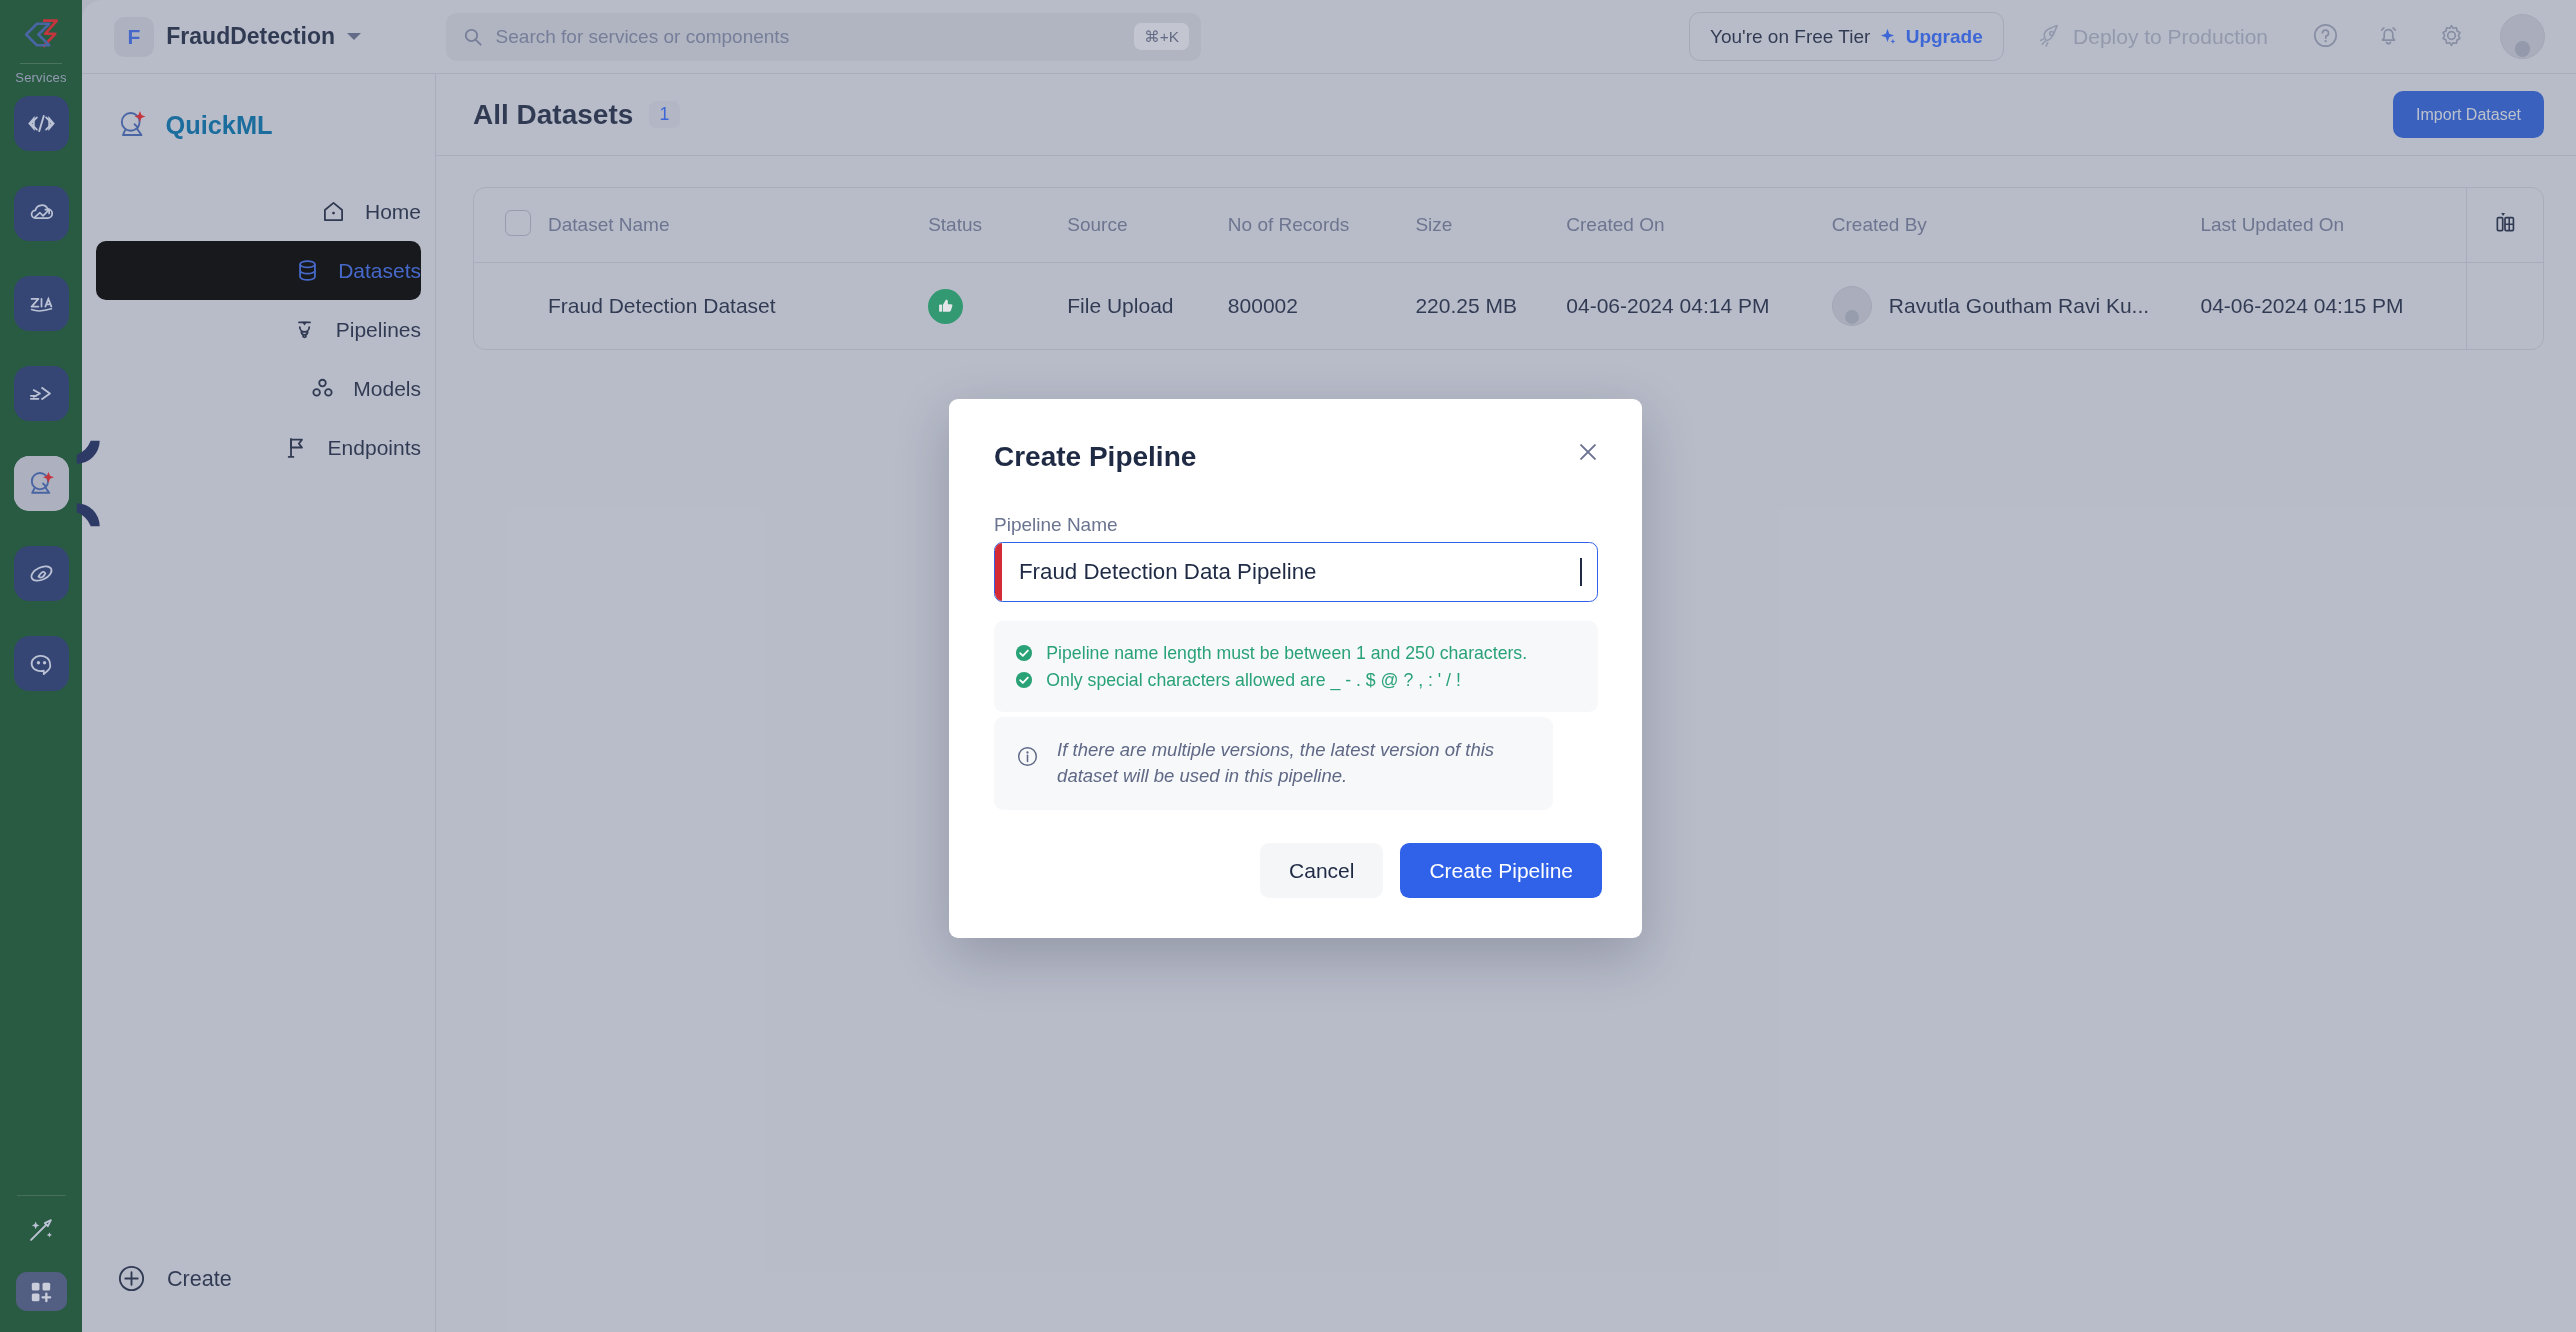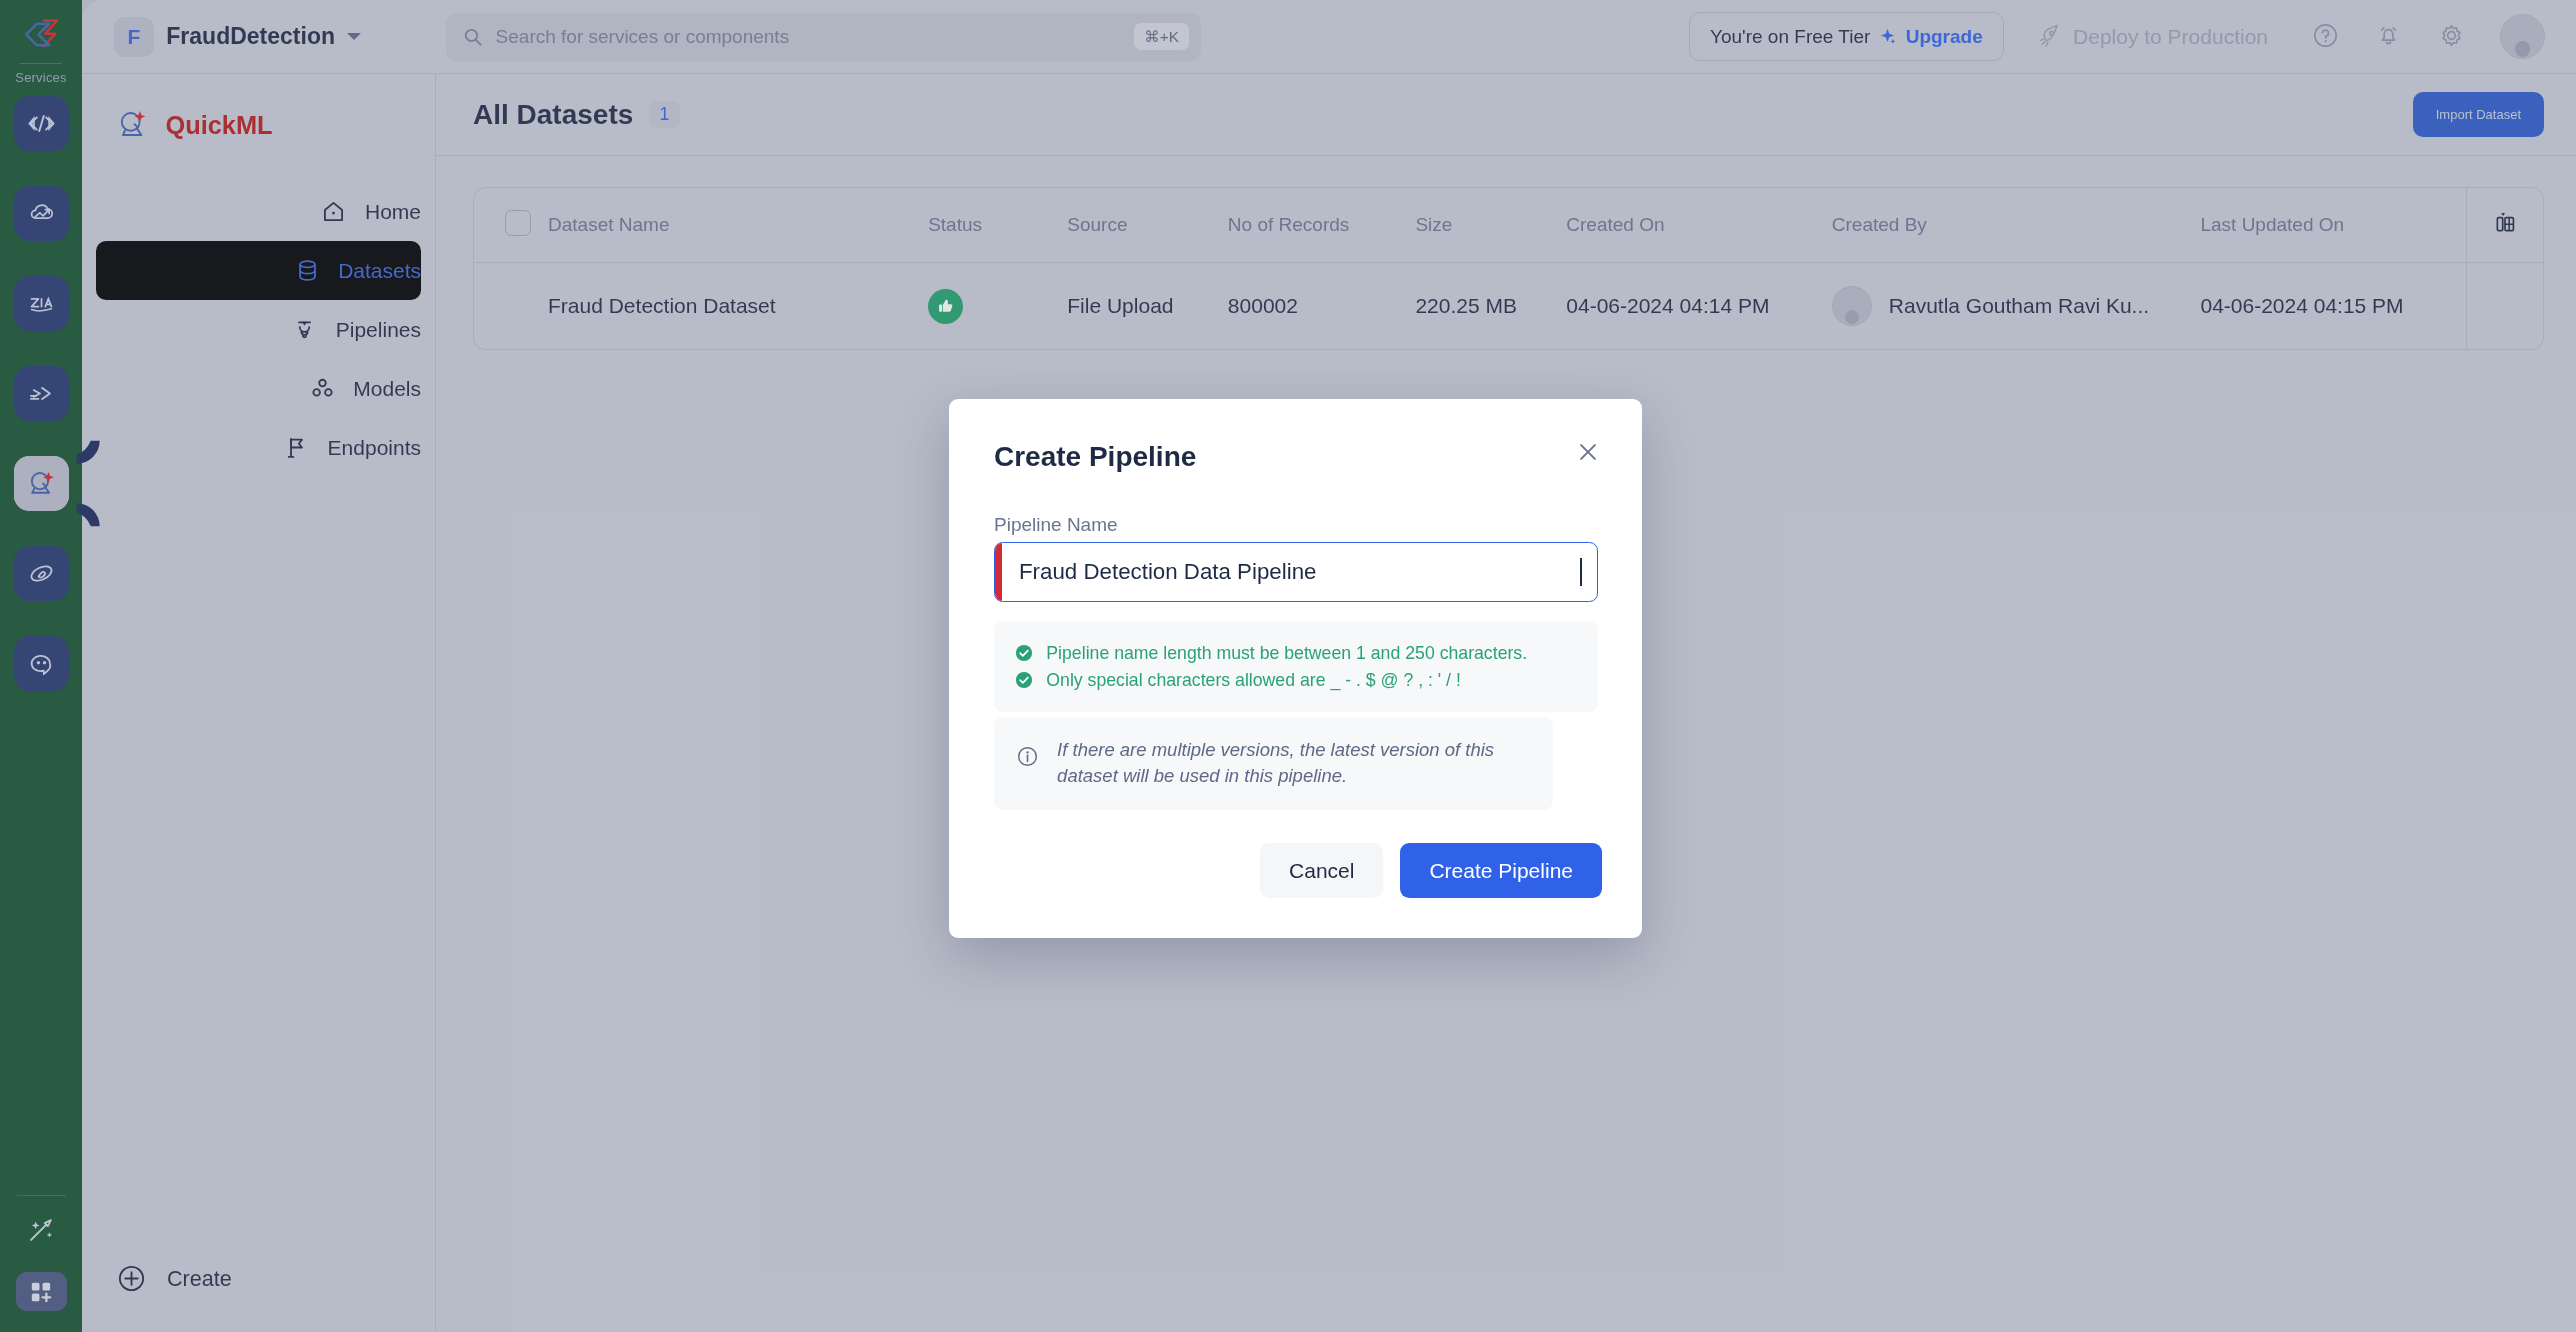--- a/index.html
+++ b/index.html
@@ -113,21 +113,21 @@
     display:flex;align-items:flex-end;justify-content:center; overflow:hidden;
   }
   #avatar-top .head { width: 15.4px;height:15.4px;border-radius:50%;background:#9ba1b2;margin-bottom:1.5px; }
 
   
   #sidebar {
     position: absolute; left: 0; top: 74px; width: 354px; height: 1259px;
     border-right: 0.8px solid #b5b9c6;
   }
   #brand { display: flex; align-items: center; gap: 15.4px; margin: 34px 0 0 34px; }
-  #brand-name { font-size: 25.4px; font-weight: 700; color: #b91c1c; }
+  #brand-name { font-size: 25.4px; font-weight: 700; color: #0369a1; }
   #nav { margin-top: 40px; padding: 0 14px; }
   .nav-item {
     display: flex; align-items: center; gap: 18.5px;
     height: 59px; padding-left: 20px; border-radius: 10px;
     color: #1f2a44; font-size: 21px; justify-content: flex-end;
   }
   .nav-item.active { background: #000000; color: #3a64d8; }
   #create-row {
     position: absolute; bottom: 39px; left: 34px;
     display: flex; align-items: center; gap: 20px;
@@ -140,21 +140,21 @@
     height: 82px; display: flex; align-items: center;
     padding: 0 32px 0 37px; border-bottom: 0.8px solid #b5b9c6;
   }
   #page-title { font-size: 28px; font-weight: 700; color: #1f2a44; }
   #page-count {
     margin-left: 15.4px; background: #c2c6d2; border-radius: 7px;
     padding: 3.1px 10.8px; font-size: 17.7px; color: #2f62e8;
   }
   #import-btn {
     margin-left: auto; background: #2a5bc8; color: #cfd3dd;
-    font-size: 13px; border: none; border-radius: 10px;
+    font-size: 16px; border: none; border-radius: 10px;
     padding: 14.6px 23px; font-family: "Liberation Sans", sans-serif;
   }
   #table-card {
     margin: 31px 32px 0 37px;
     background: transparent;
     border: 0.8px solid #b5b9c6; border-radius: 12.3px;
     overflow: hidden;
   }
   table { width: 100%; border-collapse: collapse; }
   thead th {

